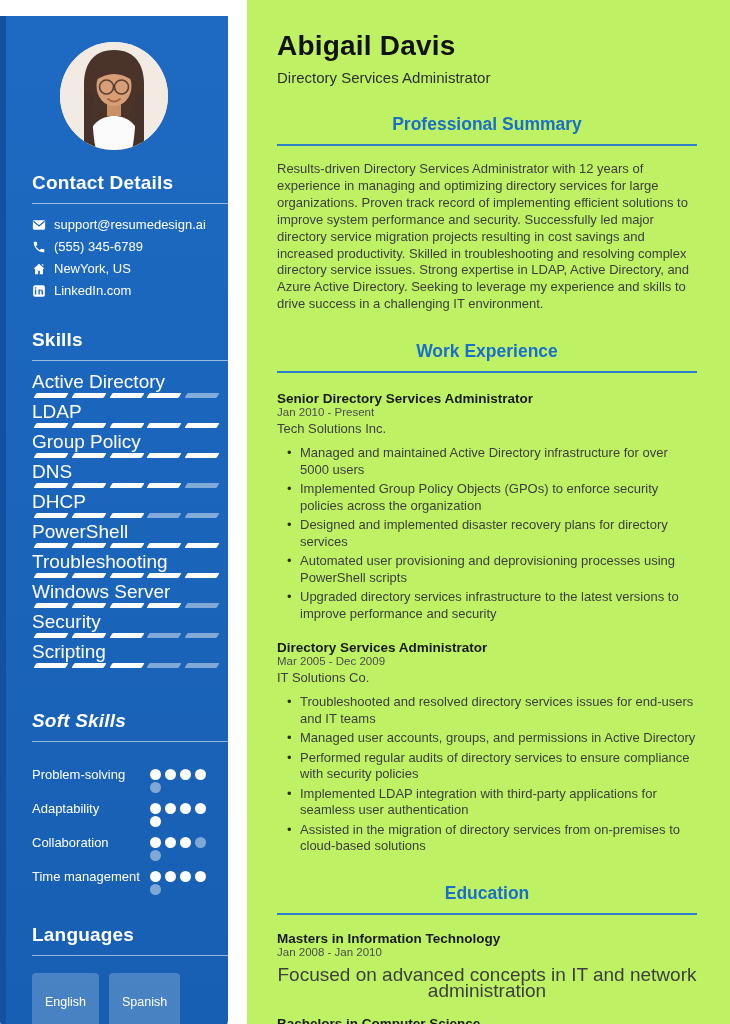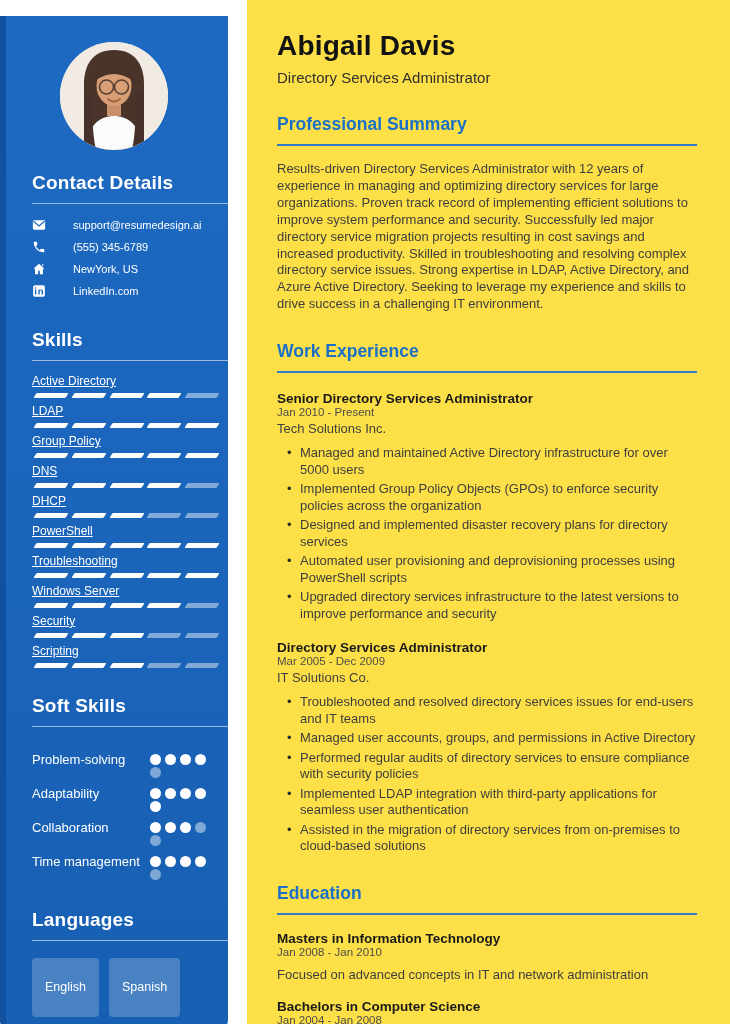--- a/index.html
+++ b/index.html
@@ -24,71 +24,71 @@
     margin:26px auto 0;background:#f1ebe4;}
   .photo-wrap svg{display:block;width:108px;height:108px;}
 
   .side-inner{padding:0 10px 0 32px;}
   .side-h{font-size:19px;font-weight:bold;margin:0;color:#fff;letter-spacing:.2px;}
   .side-divider{height:0;border-bottom:1px solid rgba(255,255,255,.55);
     margin-top:9px;width:205px;}
 
   .contact-h{margin-top:22px;}
   .contact-list{margin-top:14px;}
-  .contact-row{display:flex;align-items:center;gap:27px;margin-bottom:8px;
-    font-size:11px;line-height:13px;}
+  .contact-row{display:flex;align-items:flex-start;gap:8px;margin-bottom:8px;
+    font-size:13px;line-height:13px;}
   .c-icon{width:14px;height:14px;flex:0 0 14px;display:flex;align-items:center;justify-content:center;}
   .c-icon svg{width:14px;height:14px;display:block;}
 
   .skills-h{margin-top:31px;}
   .skills-list{margin-top:13px;}
   .skill{margin-bottom:6px;}
-  .skill-name{font-size:12px;line-height:15px;margin-bottom:4px;text-decoration:underline;}
+  .skill-name{font-size:19px;line-height:15px;margin-bottom:4px;}
   .skill-bar{display:flex;gap:6px;padding-left:3px;}
   .seg{width:35px;height:5px;transform:skewX(-32deg);border-radius:1px;}
   .seg.filled{background:#ffffff;}
   .seg.empty{background:rgba(255,255,255,.45);}
 
-  .soft-h{margin-top:27px;}
+  .soft-h{margin-top:42px;font-style:italic;}
   .soft-list{margin-top:24px;}
   .soft{display:flex;align-items:flex-start;margin-bottom:7px;}
   .soft-name{width:118px;font-size:13px;line-height:17px;}
   .soft-dots{width:60px;display:flex;flex-wrap:wrap;gap:4px;row-gap:2px;padding-top:3px;}
   .dot{width:11px;height:11px;border-radius:50%;}
   .dot.filled{background:#ffffff;}
   .dot.empty{background:rgba(255,255,255,.45);}
 
   .lang-h{margin-top:29px;}
   .lang-list{display:flex;gap:10px;margin-top:17px;}
   .pill{background:rgba(255,255,255,.22);border-radius:4px;padding:23px 13px;
     font-size:12.5px;line-height:13px;}
 
   
   .main{position:absolute;left:247px;top:0;width:483px;height:1024px;
-    box-sizing:border-box;padding:30px 33px 0 30px;background:#fde047;}
+    box-sizing:border-box;padding:30px 33px 0 30px;background:#bef264;}
   .name{font-size:28px;font-weight:bold;color:#121212;margin:0;letter-spacing:.2px;}
   .subtitle{font-size:15px;color:#2f2f2f;margin-top:7px;}
 
   .section-h{color:#1a70c8;font-size:17.5px;font-weight:bold;
     border-bottom:2px solid #2e7ec9;padding-bottom:9px;margin:0;}
-  .mt-sec{margin-top:28px;}
+  .mt-sec{margin-top:28px;text-align:center;}
   .summary-text{font-size:13px;line-height:16.9px;color:#3e3e3e;margin-top:15px;}
 
   .job{margin-top:18px;}
   .row-head{display:flex;justify-content:space-between;align-items:baseline;flex-direction:column;}
   .job-title{font-size:13.5px;font-weight:bold;color:#1a1a1a;}
   .job-date{font-size:11.5px;color:#4c4c4c;white-space:nowrap;}
   .company{font-size:13px;color:#3e3e3e;margin-top:3px;}
   ul.bullets{margin:9px 0 0;padding:0 0 0 10px;list-style:none;}
   ul.bullets li{position:relative;padding-left:13px;font-size:13px;
     line-height:16.5px;color:#3e3e3e;margin-bottom:3px;}
   ul.bullets li::before{content:"\2022";position:absolute;left:0;top:0;color:#2c2c2c;}
 
   .edu{margin-top:16px;}
-  .edu-desc{font-size:13px;line-height:16.5px;color:#3e3e3e;margin-top:9px;}
+  .edu-desc{font-size:19px;line-height:16.5px;color:#3e3e3e;margin-top:9px;text-align:center;}
 </style>
 </head>
 <body>
 
 <div class="page">
 
   <aside class="sidebar">
     <div class="edge-strip"></div>
 
     <div class="photo-wrap">

